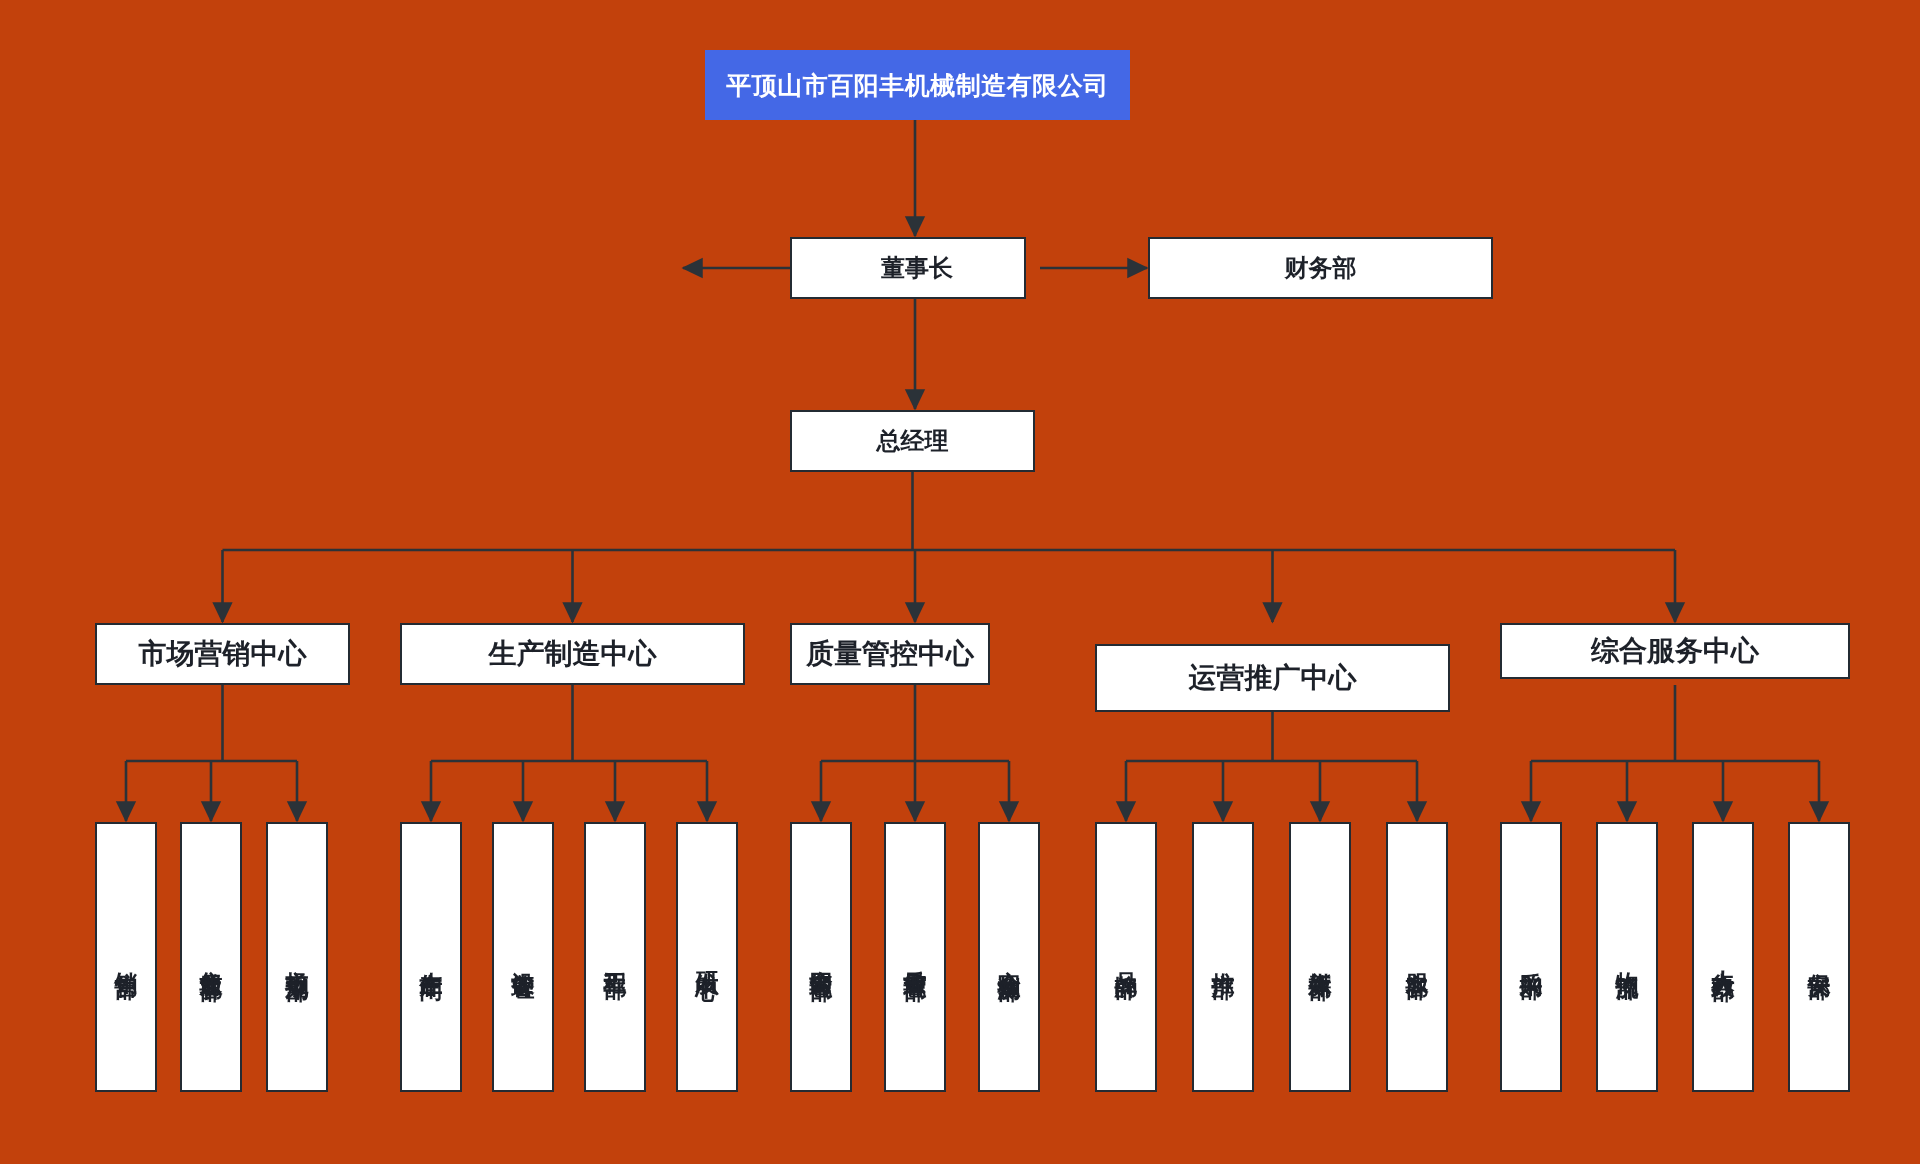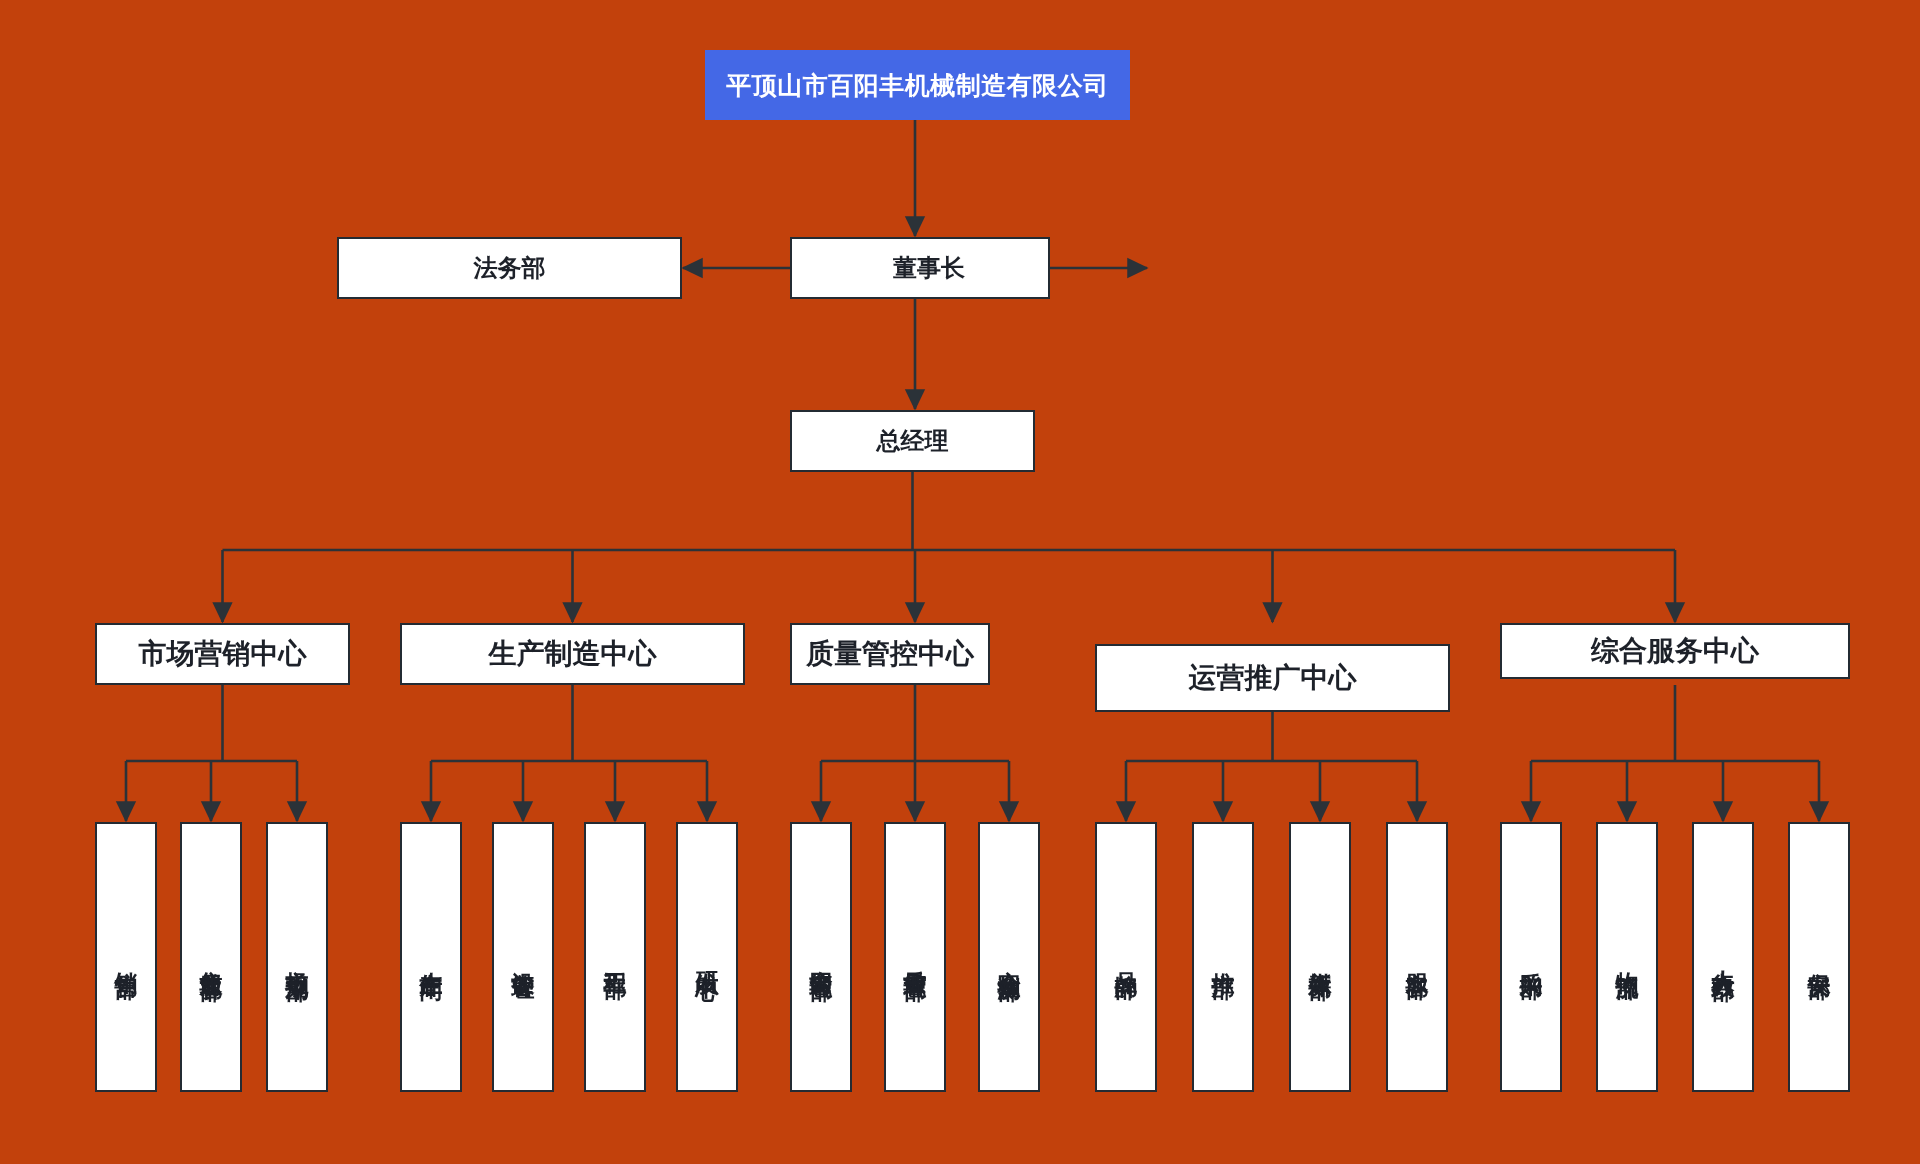--- a/index.html
+++ b/index.html
@@ -113,25 +113,25 @@
         <path d="M 1627 761 L 1627 821" marker-end="url(#arrow)"></path>
         <path d="M 1723 761 L 1723 821" marker-end="url(#arrow)"></path>
         <path d="M 1819 761 L 1819 821" marker-end="url(#arrow)"></path>
       </g>
   </svg>
 
   <div class="node root" id="node-root" style="left: 705px; top: 50px; width: 425px; height: 70px;">
     <span>平顶山市百阳丰机械制造有限公司</span>
   </div>
 
-  <div class="node exec" id="node-legal" style="left: 337px; top: 237px; width: 345px; height: 62px;">
-    <span>法务部</span>
-  </div>
-  <div class="node exec" id="node-chairman" style="left: 790px; top: 237px; width: 260px; height: 62px; padding-left: 18px;">
+  <div class="node exec" id="node-chairman" style="left: 790px; top: 237px; width: 236px; height: 62px; padding-left: 18px;">
     <span>董事长</span>
+  </div>
+  <div class="node exec" id="node-finance" style="left: 1148px; top: 237px; width: 345px; height: 62px;">
+    <span>财务部</span>
   </div>
   <div class="node exec" id="node-gm" style="left: 790px; top: 410px; width: 245px; height: 62px;">
     <span>总经理</span>
   </div>
 
   <div id="dynamic-nodes">
       <div class="node center" style="left: 95px; top: 623px; width: 255px; height: 62px;">
         <span>市场营销中心</span>
       </div>
       <div class="node leaf" style="left: 95px; top: 822px; width: 62px; height: 270px;">

